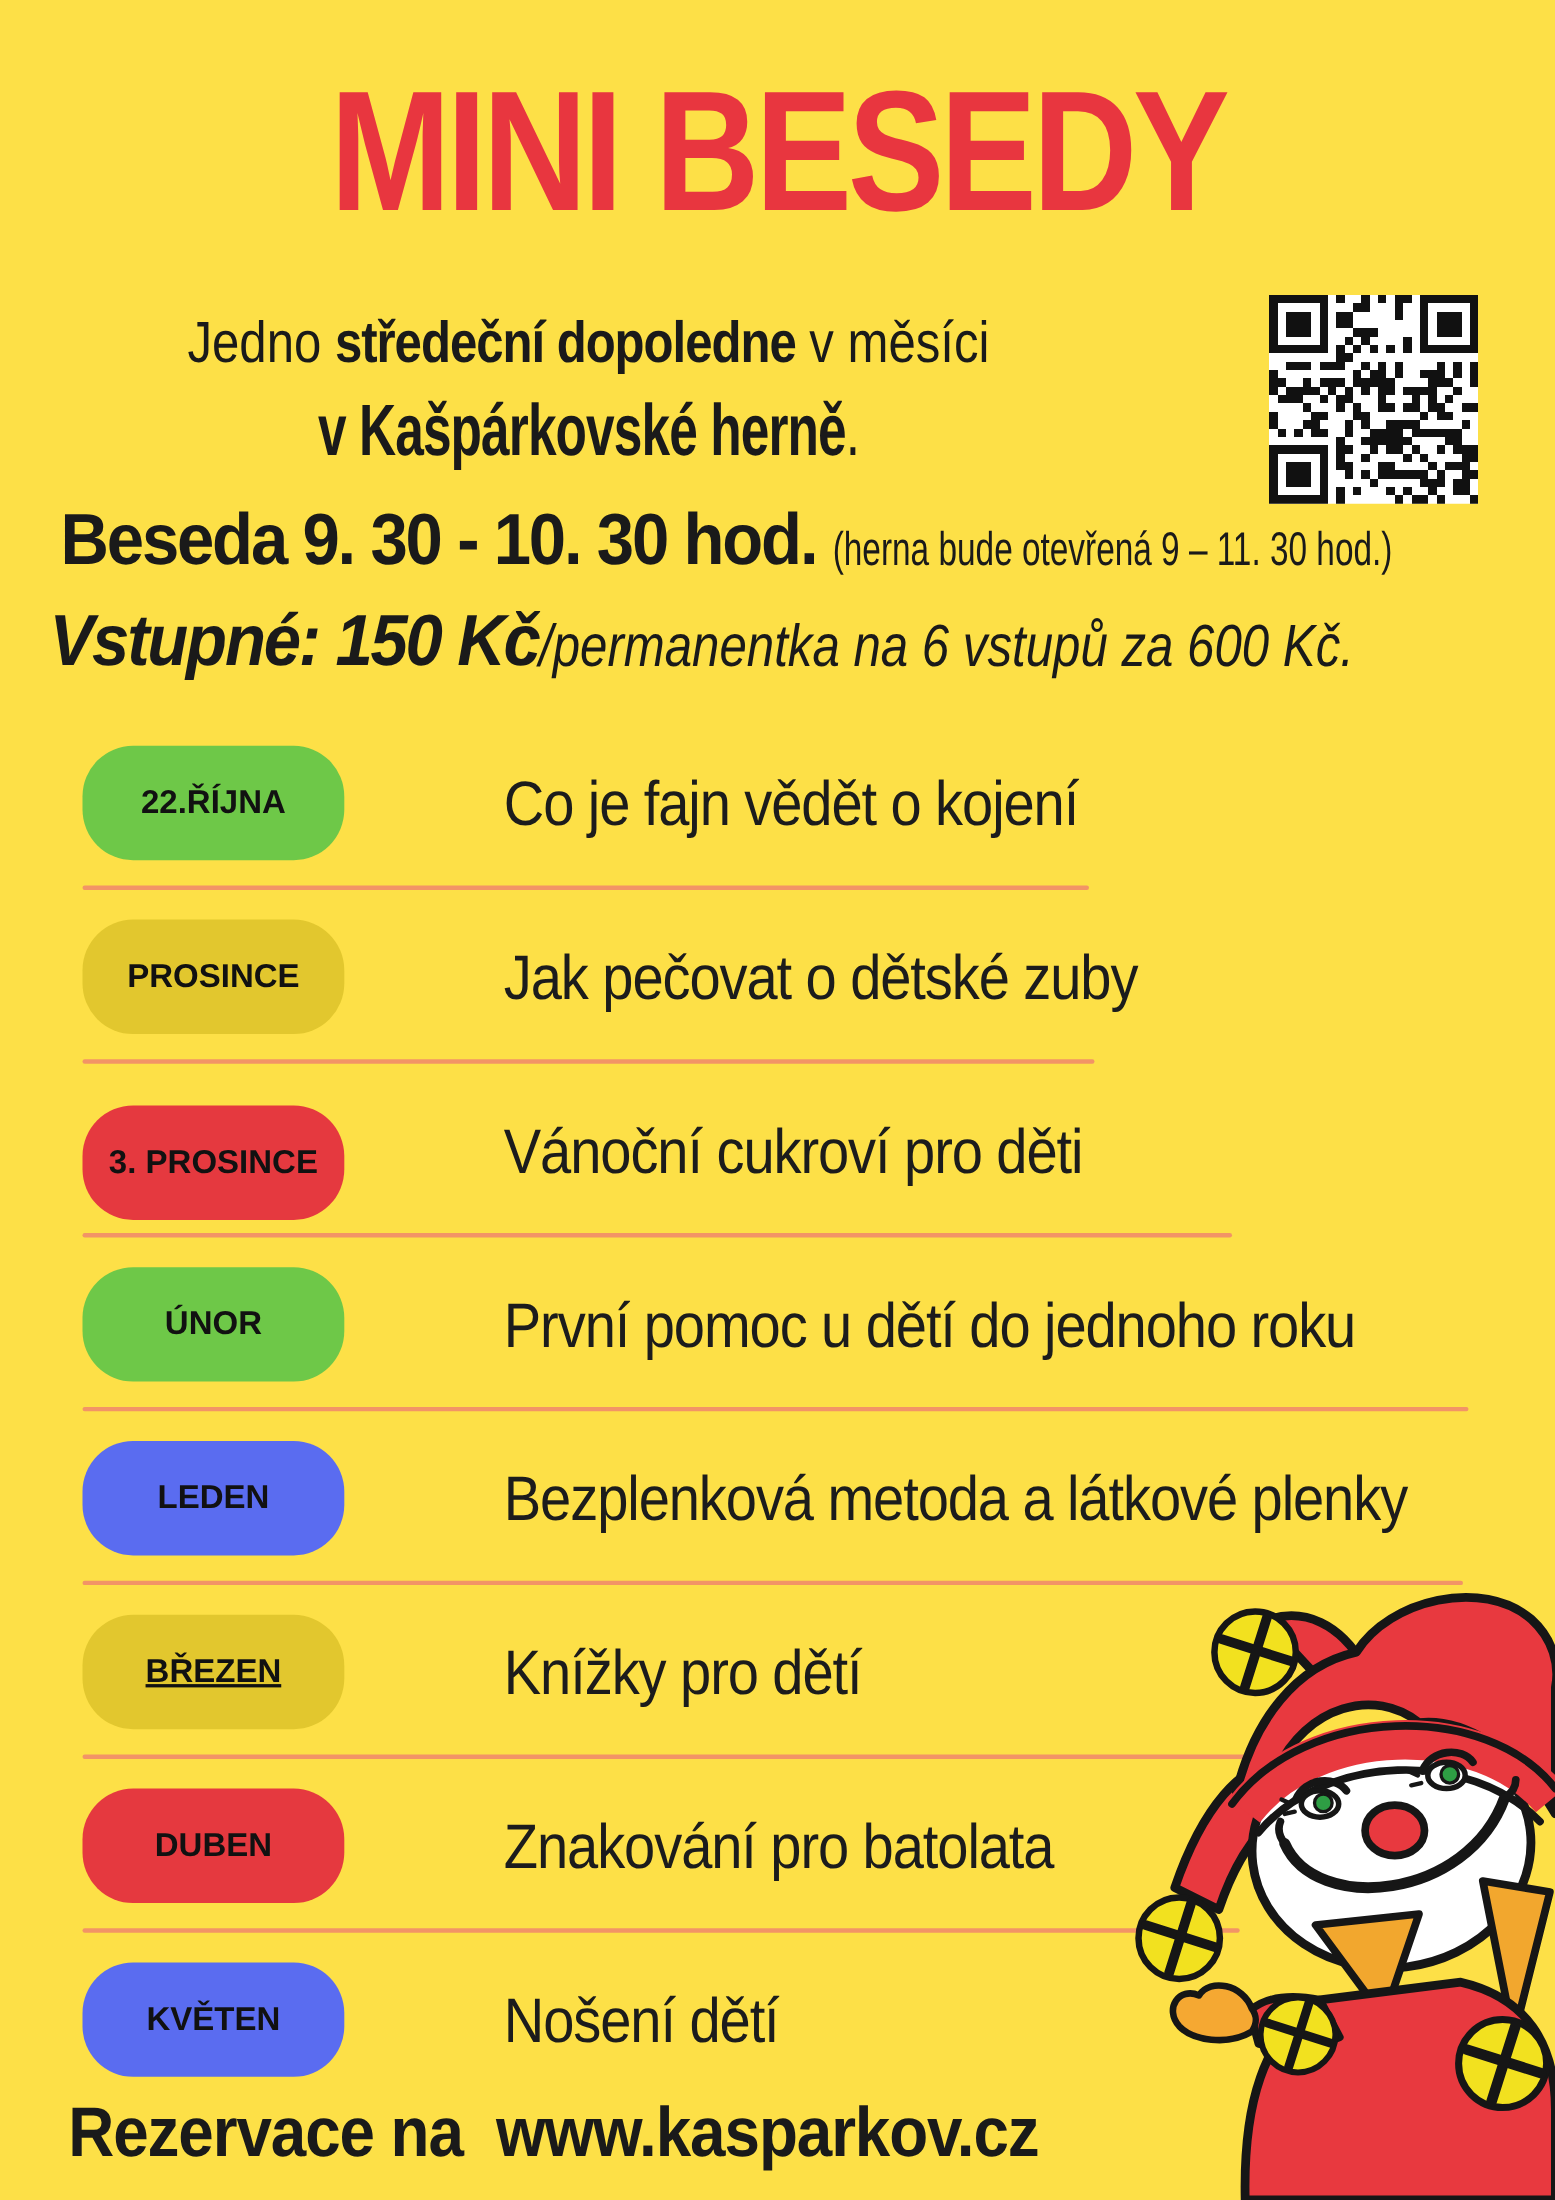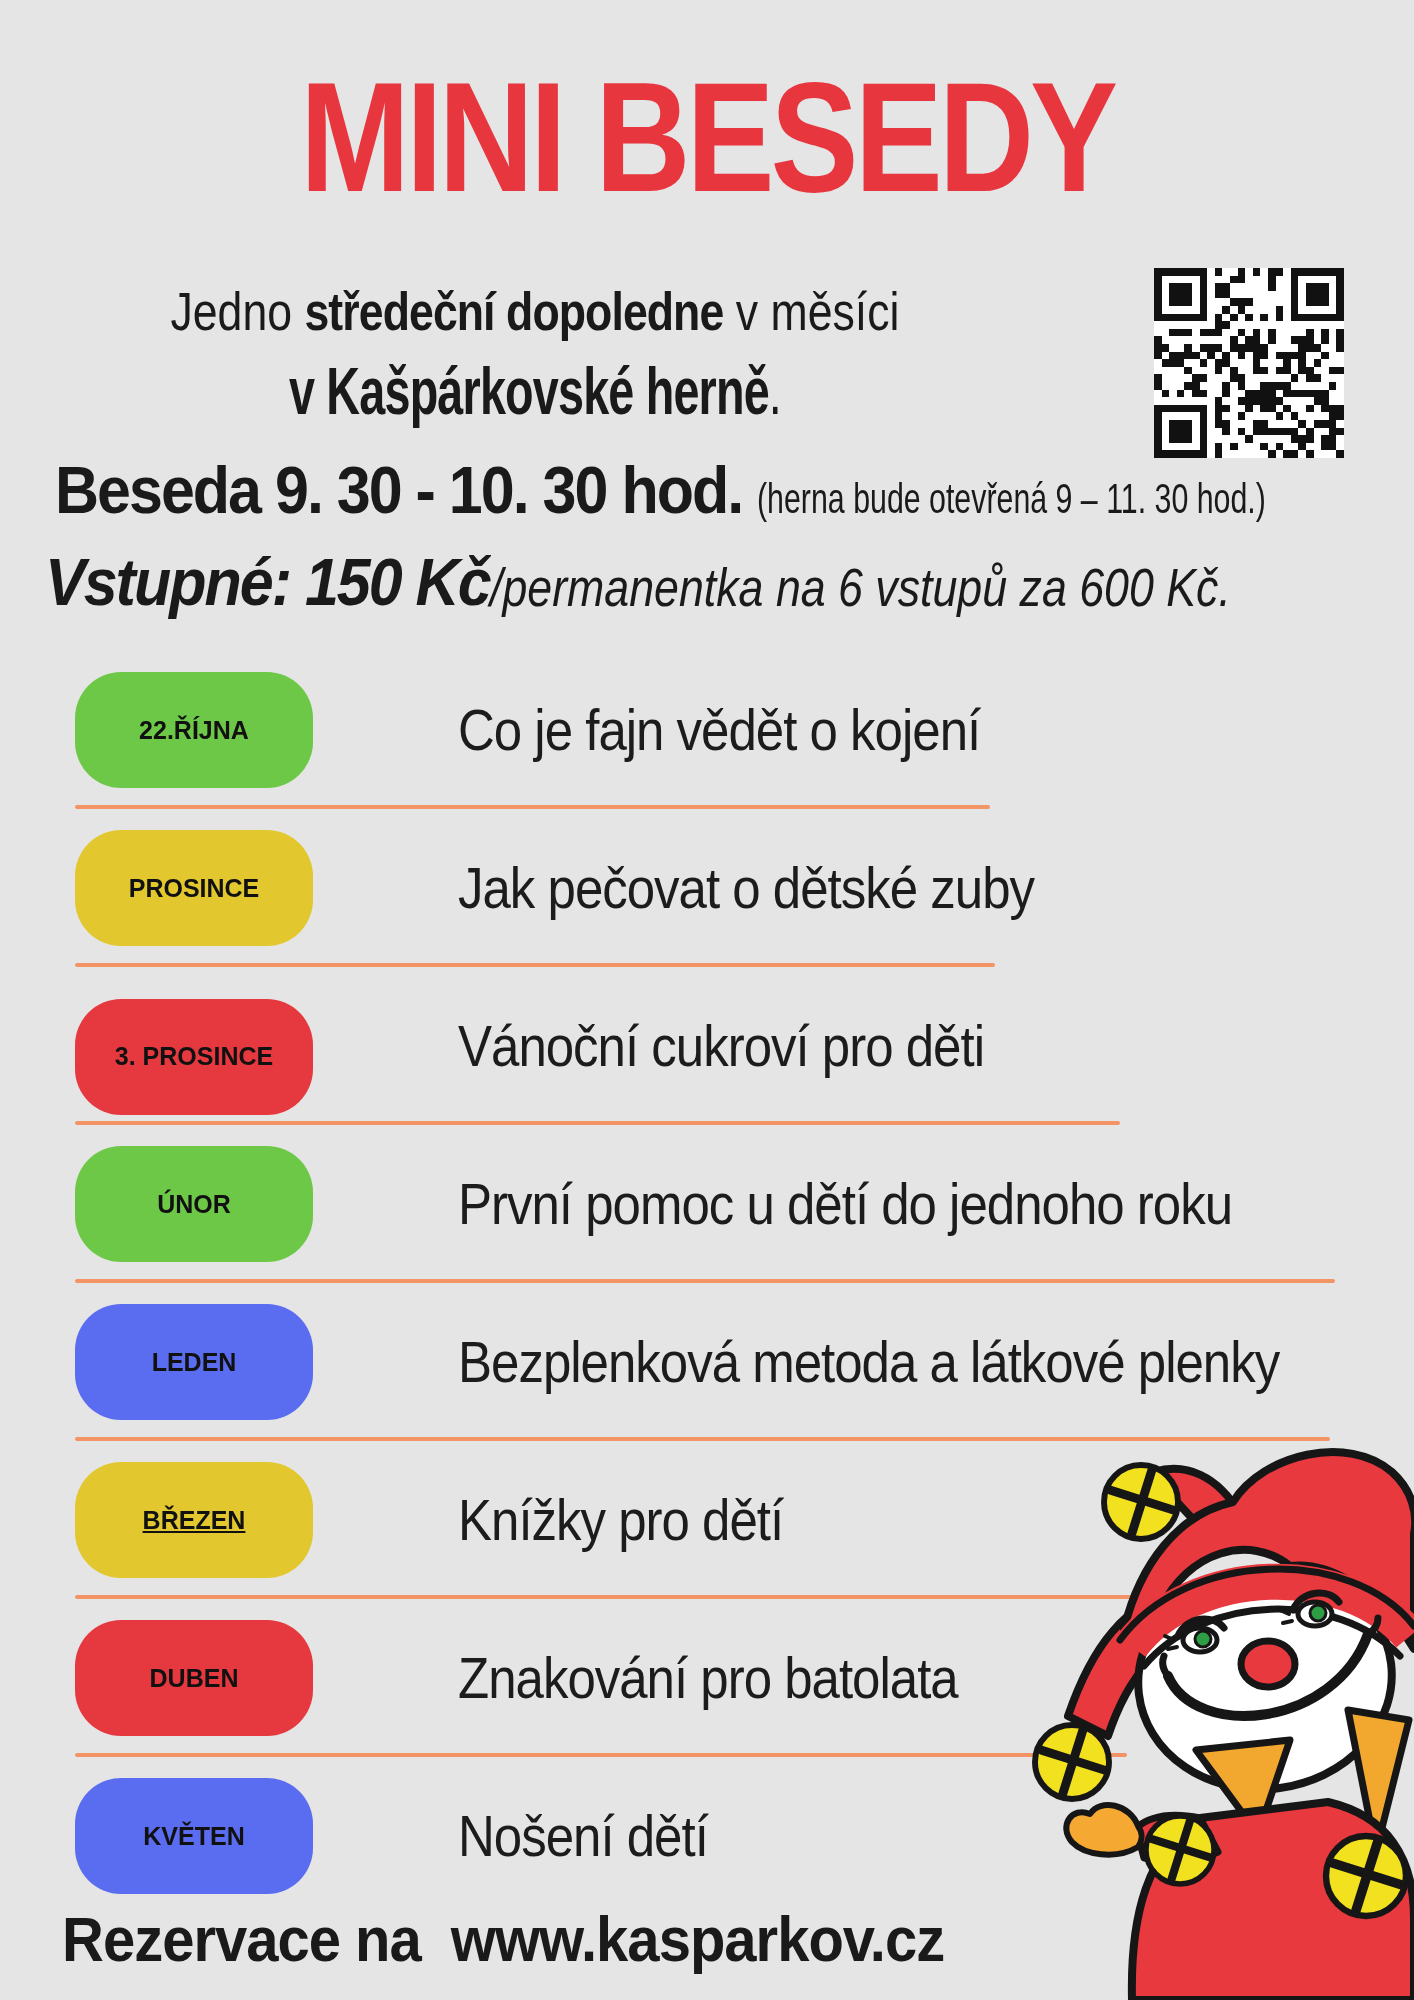--- a/index.html
+++ b/index.html
@@ -1,17 +1,17 @@
 <!DOCTYPE html>
 <html><head>
 <meta charset="utf-8">
 <style>
   html,body{margin:0;padding:0;background:#ffffff;}
   .poster{
-    position:relative;width:1414px;height:2000px;background:#e5e5e5;
+    position:relative;width:1414px;height:2000px;background:#fde047;
     overflow:hidden;font-family:"Liberation Sans",sans-serif;color:#1a1a1a;
   }
   
   .title{
     position:absolute;top:48px;left:0;width:100%;margin:0;text-align:center;
     font-size:132px;font-weight:bold;letter-spacing:-4px;color:#e8363f;
     transform:scaleY(1.18);transform-origin:center top;white-space:nowrap;
   }
   
   .subtitle{position:absolute;top:282px;left:0;width:1070px;text-align:center;}
@@ -33,23 +33,23 @@
   .pricing .bold{display:inline-block;font-size:61px;font-weight:bold;letter-spacing:-2px;
                  transform:scaleY(1.08);transform-origin:left bottom;vertical-align:baseline;}
   .pricing .rest{display:inline-block;font-size:52px;
                  transform:scale(0.86,1.04);transform-origin:left bottom;vertical-align:baseline;}
   
   .events{position:absolute;top:678px;left:75px;width:1270px;}
   .event-row{position:relative;height:158px;}
   .row-main{position:absolute;top:6px;left:0;height:92px;width:100%;
             display:flex;align-items:center;}
   .badge{
-    width:238px;min-width:238px;height:116px;border-radius:46px;
+    width:238px;min-width:238px;height:104px;border-radius:46px;
     display:flex;align-items:center;justify-content:center;
-    font-size:25px;font-weight:bold;color:#111;letter-spacing:0px;white-space:nowrap;
+    font-size:30px;font-weight:bold;color:#111;letter-spacing:0px;white-space:nowrap;
   }
   .topic{
     margin-left:145px;font-size:51px;letter-spacing:-1px;color:#1c1c1c;
     display:inline-block;transform:scaleY(1.12);transform-origin:left center;white-space:nowrap;
   }
   .divider{position:absolute;top:127px;left:0;height:4px;border-radius:2px;background:#f29466;}
   
   .footer{position:absolute;top:1902px;left:62px;white-space:nowrap;
           font-size:58px;font-weight:bold;letter-spacing:-1px;
           transform:scaleY(1.1);transform-origin:left top;}

